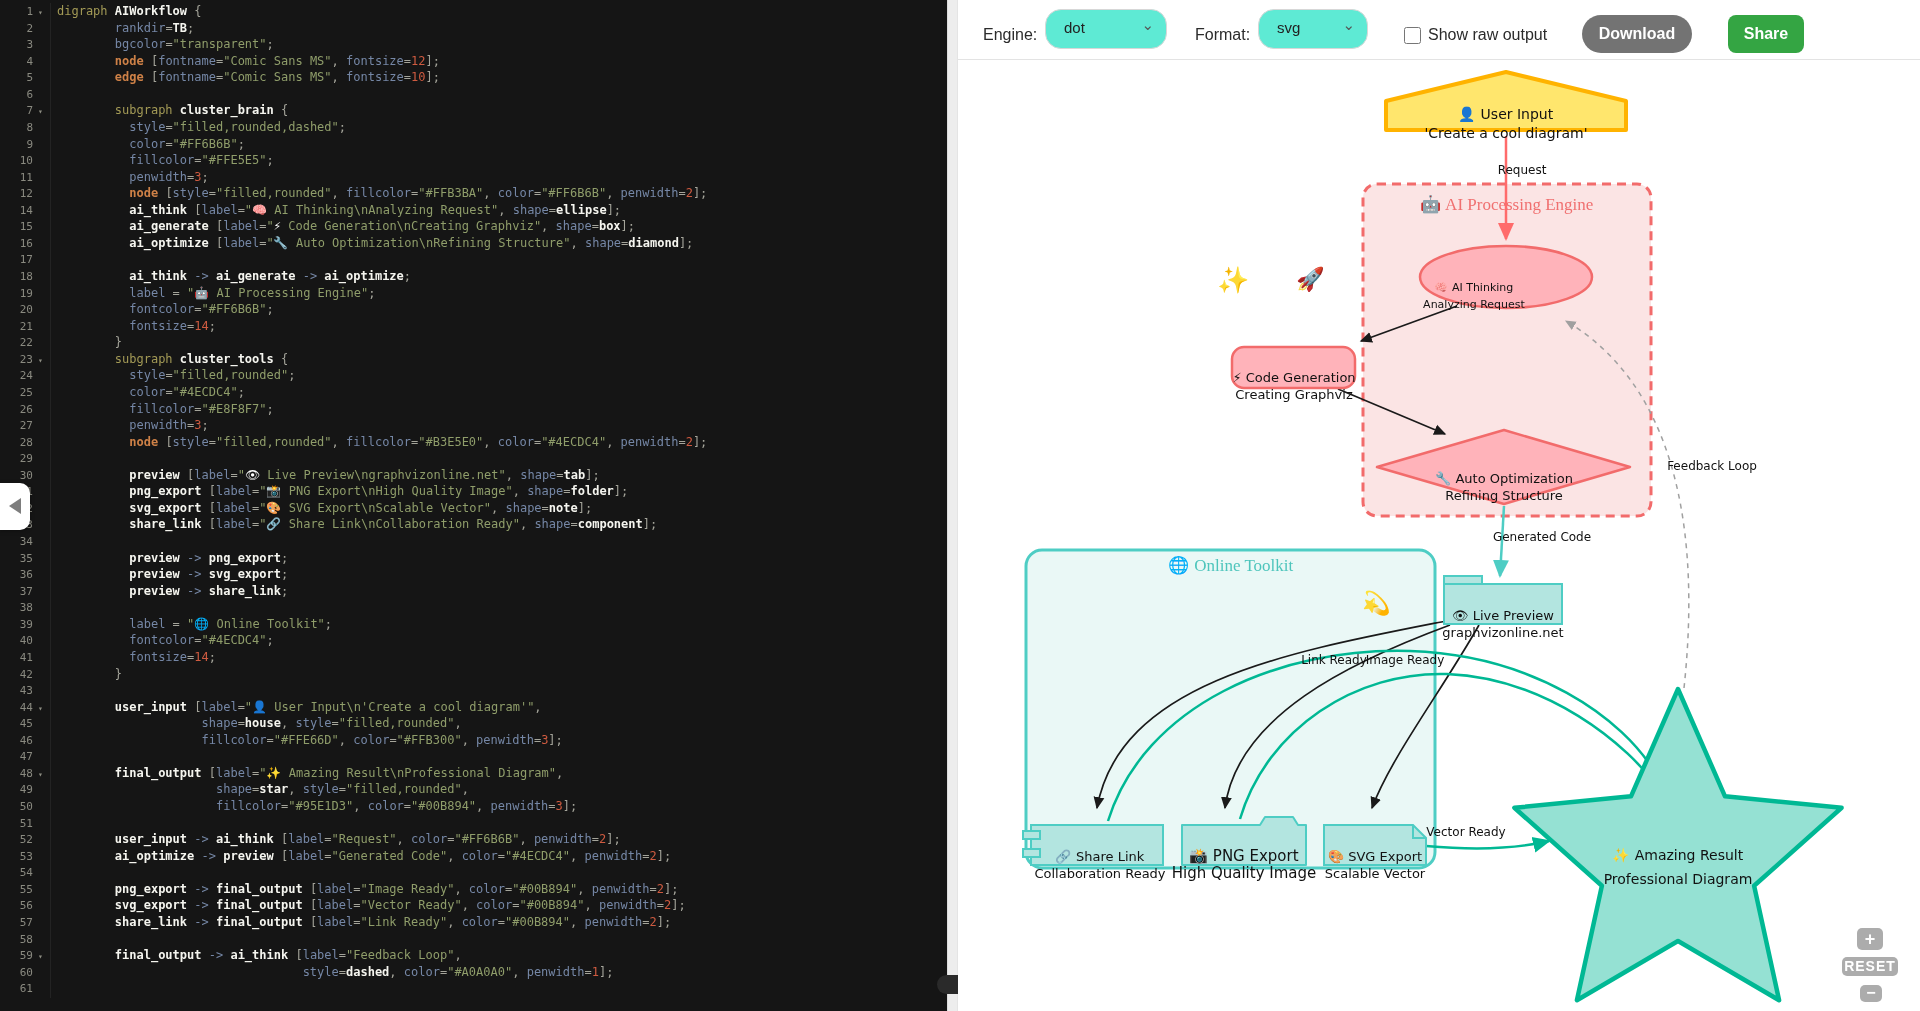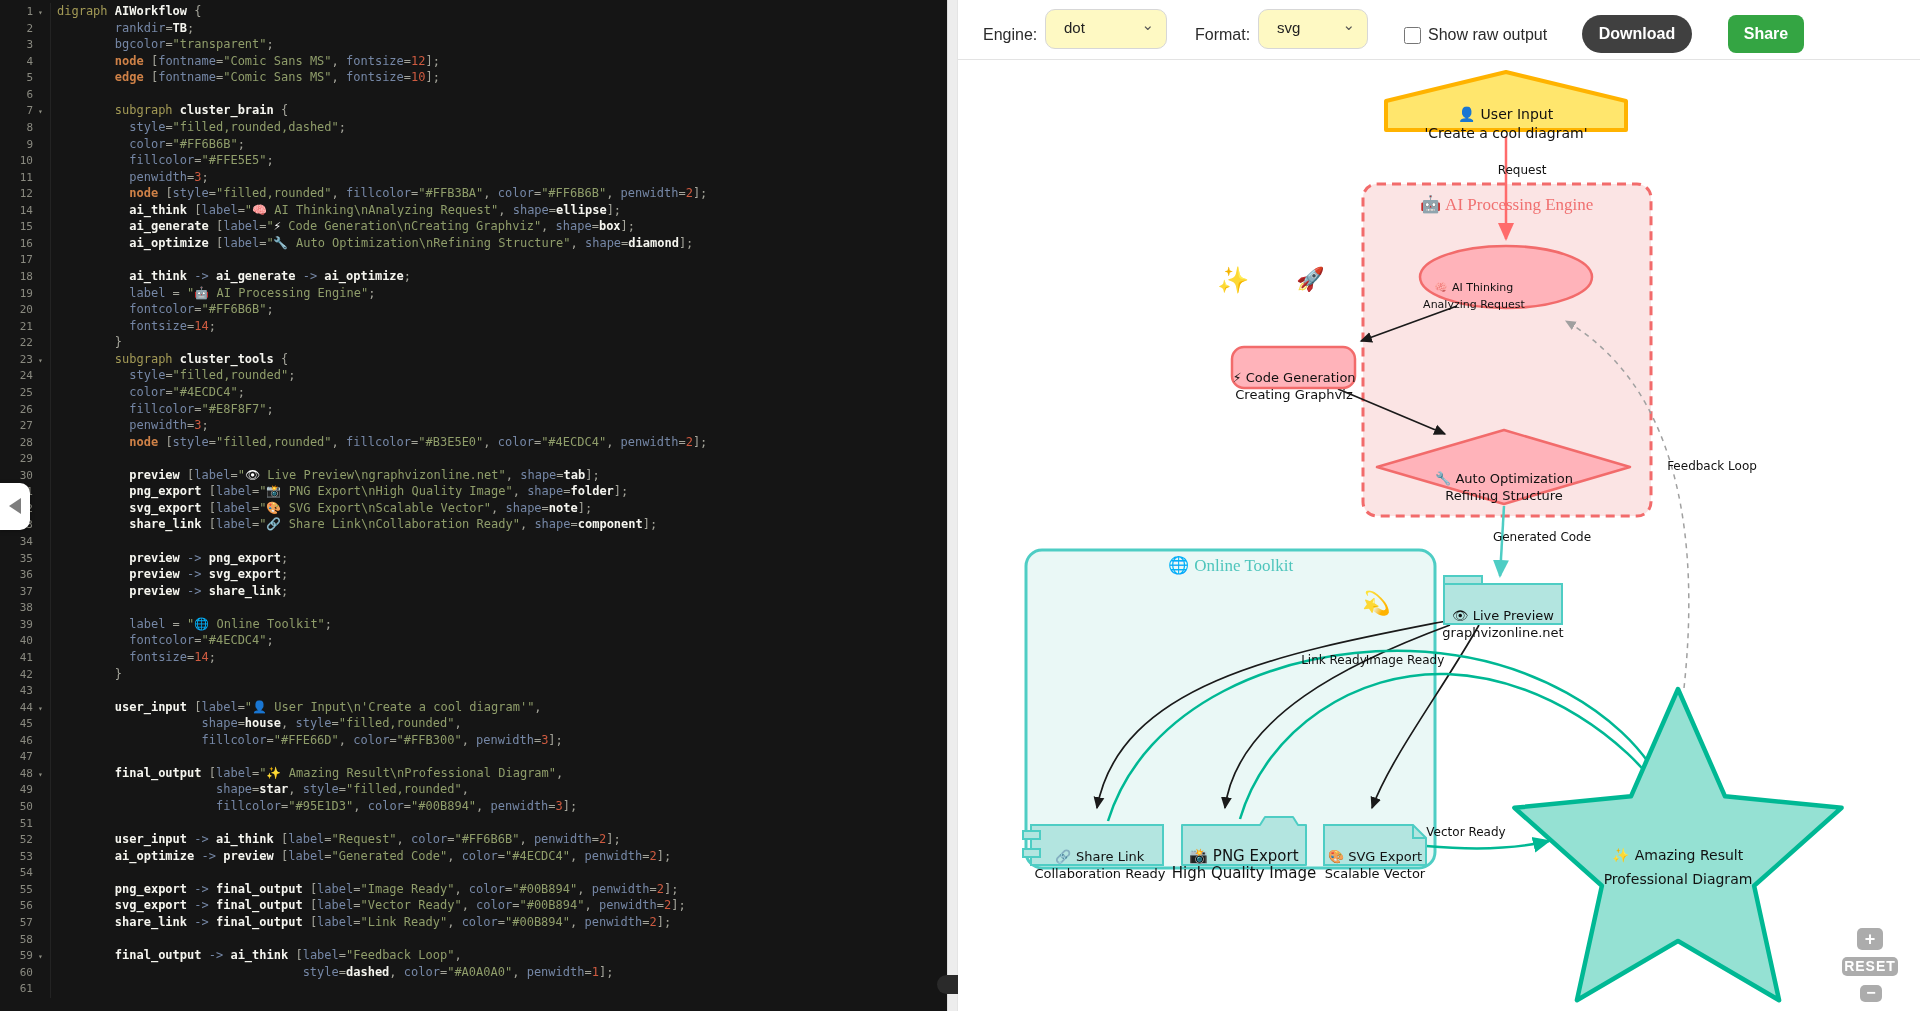--- a/index.html
+++ b/index.html
@@ -23,21 +23,21 @@
   .tk-em{color:#ffffff}
   
   #splitter{position:absolute;left:947px;top:0;width:11px;height:1011px;background:#ededed;border-left:1px solid #dcdcdc;border-right:1px solid #e4e4e4;box-sizing:border-box;}
   #split-handle{position:absolute;left:937px;top:975px;width:40px;height:19px;background:#2a2a2a;border-radius:10px;cursor:col-resize;}
   #collapse-btn{position:absolute;left:0;top:483px;width:30px;height:47px;background:#ffffff;border-radius:0 10px 10px 0;box-shadow:0 1px 4px rgba(0,0,0,.35);cursor:pointer;}
   #collapse-btn .tri{position:absolute;left:9px;top:15px;width:0;height:0;border-top:8px solid transparent;border-bottom:8px solid transparent;border-right:12px solid #7d7d7d;}
   
   #rightpane{position:absolute;left:958px;top:0;width:962px;height:1011px;background:#ffffff;}
   #toolbar{position:absolute;left:0;top:0;width:962px;height:60px;background:#fff;border-bottom:1px solid #e3e3e3;box-sizing:border-box;}
   .tlabel{position:absolute;font-size:16px;color:#2b2b2b;top:26px;}
-  .tselect{position:absolute;top:9px;height:40px;border:1px solid #d7d7d7;border-radius:10px;background:#fef9c3;box-sizing:border-box;font-size:15px;color:#222;cursor:pointer;}
+  .tselect{position:absolute;top:9px;height:40px;border:1px solid #d7d7d7;border-radius:16px;background:#5eead4;box-sizing:border-box;font-size:15px;color:#222;cursor:pointer;}
   .tselect .val{position:absolute;left:18px;top:9px;}
   .tselect .chev{position:absolute;right:12px;top:6px;color:#555;font-size:15px;}
   #raw-check{position:absolute;left:442px;top:24px;width:17px;height:17px;accent-color:#fff;cursor:pointer;}
   #raw-label{position:absolute;left:470px;top:26px;font-size:16px;color:#2b2b2b;}
   .tbtn{position:absolute;top:15px;height:38px;border:none;border-radius:8px;color:#fff;font-size:16px;font-weight:bold;font-family:"Liberation Sans",sans-serif;cursor:pointer;}
   #btn-download{left:624px;width:110px;}
   #btn-share{left:770px;width:76px;}
   
   #canvas{position:absolute;left:0;top:60px;width:962px;height:951px;}
   #gsvg{position:absolute;left:0;top:0;}
@@ -132,21 +132,21 @@
       <span class="val">dot</span>
       <span class="chev">⌄</span>
     </div>
     <span class="tlabel" style="left:237px">Format:</span>
     <div class="tselect" style="left:300px;width:110px">
       <span class="val">svg</span>
       <span class="chev">⌄</span>
     </div>
     <input type="checkbox" id="raw-check" style="">
     <label id="raw-label" for="raw-check">Show raw output</label>
-    <button class="tbtn" id="btn-download" style="background: #404040; border-radius: 19px;">Download</button>
+    <button class="tbtn" id="btn-download" style="background: #737373; border-radius: 19px;">Download</button>
     <button class="tbtn" id="btn-share" style="background: rgb(52, 165, 67);">Share</button>
   </div>
 
   <div id="canvas">
     <svg id="gsvg" width="962" height="951" viewBox="0 0 962 951">
         <defs>
           <marker id="mk-def" viewBox="0 0 10 10" refX="8" refY="5" markerWidth="8" markerHeight="8" orient="auto">
             <path d="M0,1 L9,5 L0,9 z" fill="#1a1a1a"></path>
           </marker>
           <marker id="mk-red" viewBox="0 0 10 10" refX="8" refY="5" markerWidth="8" markerHeight="8" orient="auto">

